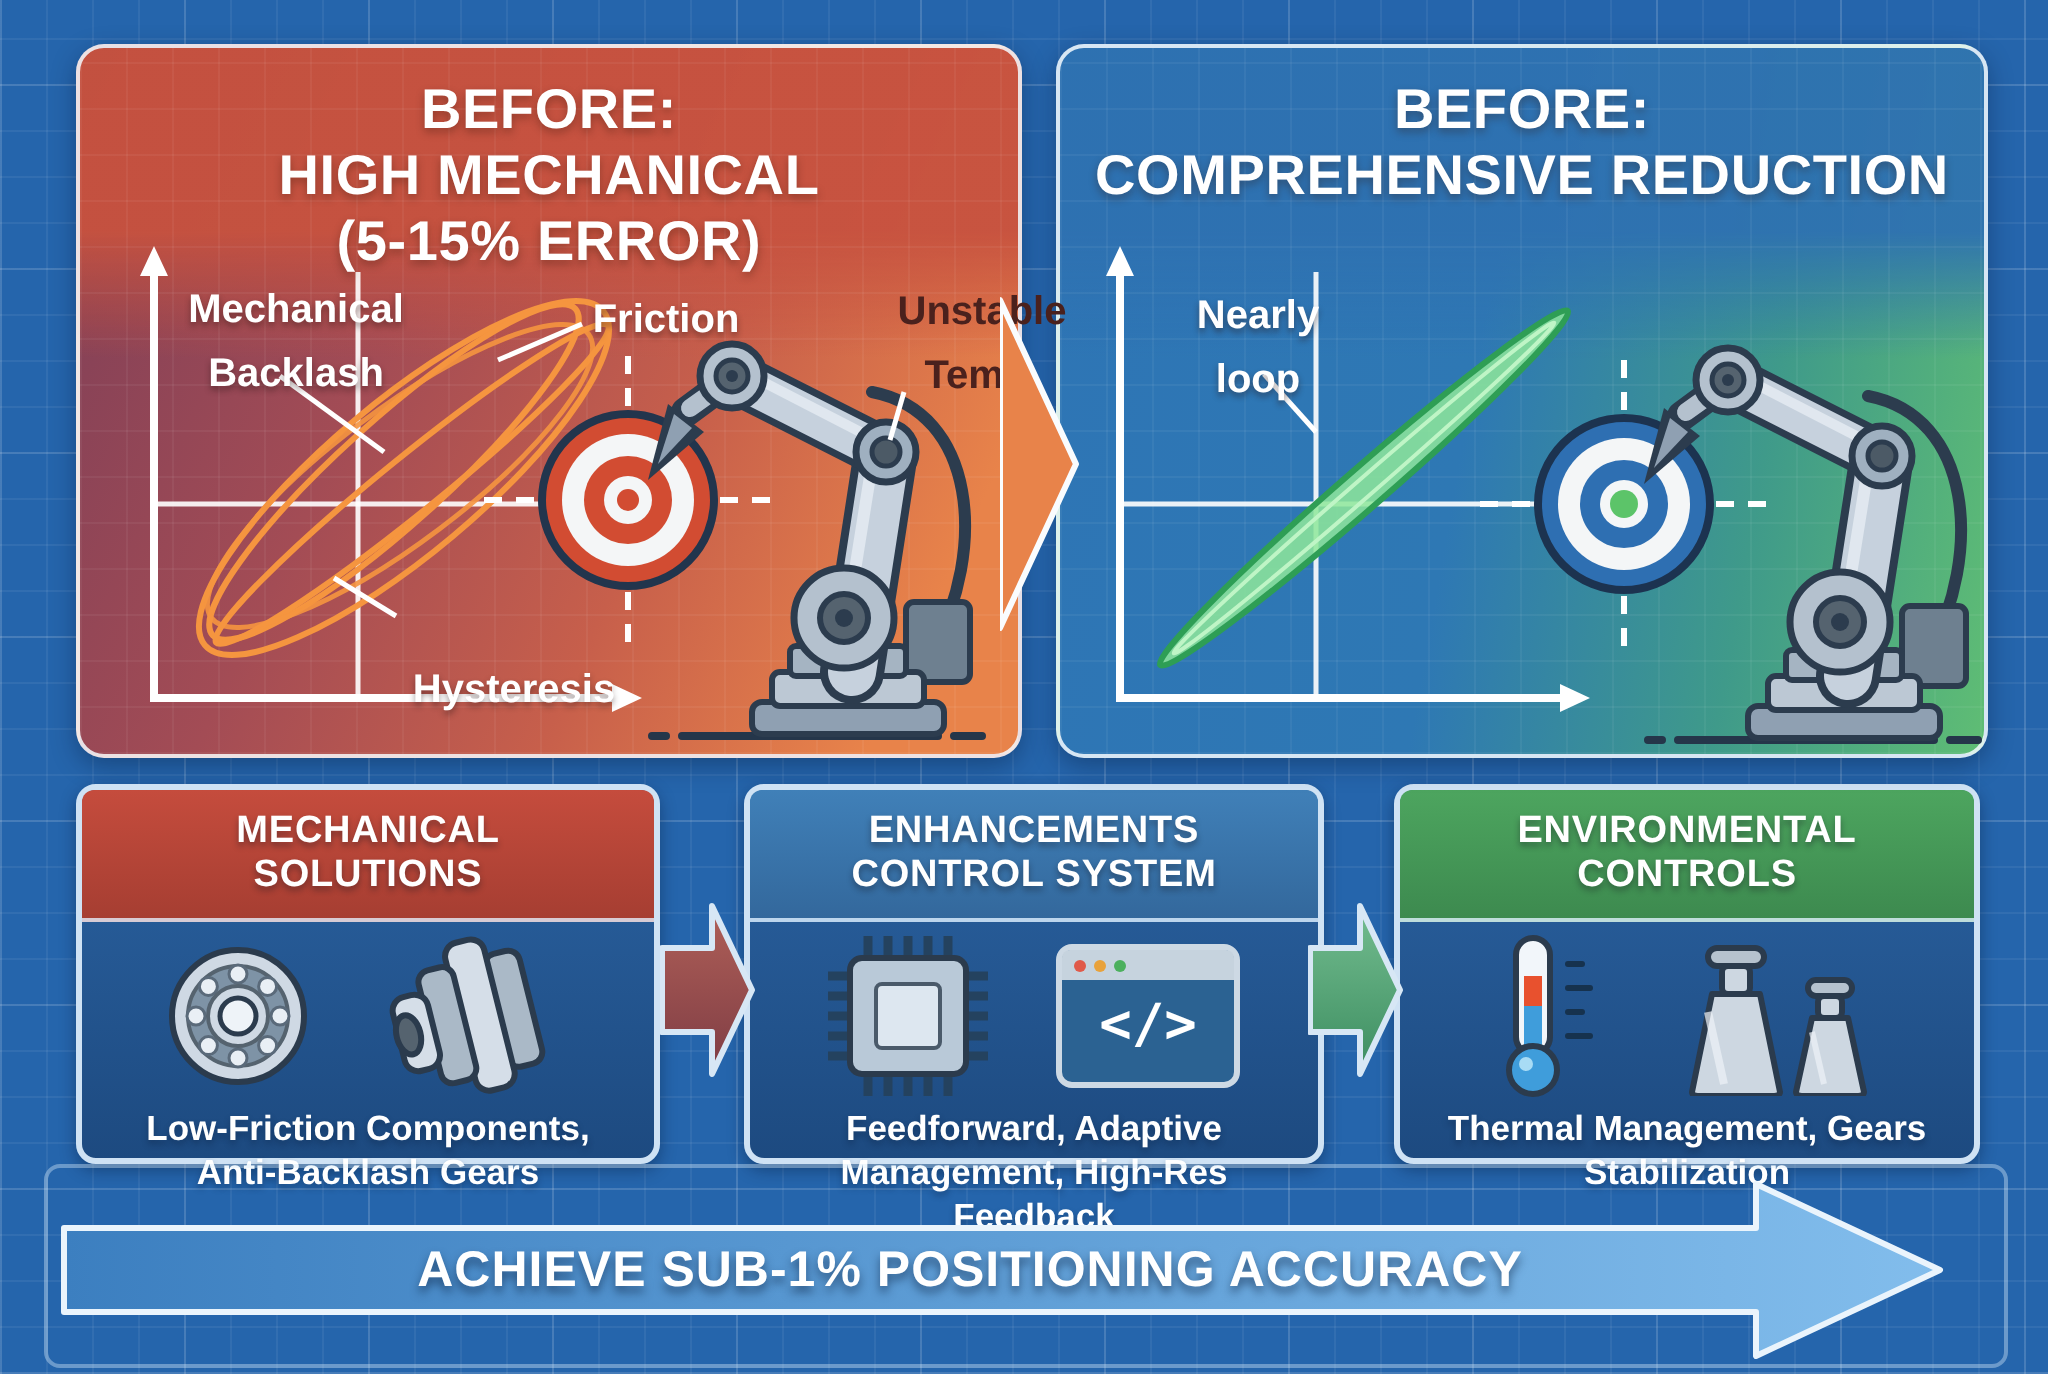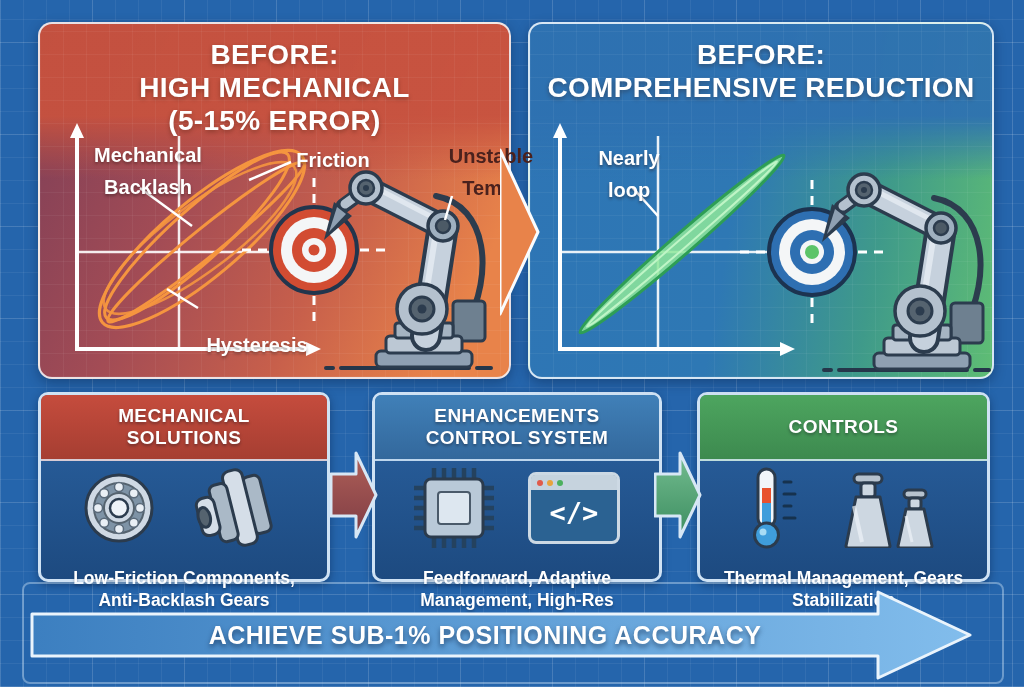--- a/index.html
+++ b/index.html
@@ -40,21 +40,21 @@
     background:linear-gradient(180deg,#2b63a2 0%,#1d4a80 100%);
     box-shadow:0 3px 8px rgba(0,20,50,.4);box-sizing:border-box;}
   .box-header{height:64px;display:flex;flex-direction:column;justify-content:center;align-items:center;
     border-radius:6px 6px 0 0;border-bottom:2px solid rgba(220,235,250,.8);}
   .box-header span{color:#fff;font-weight:800;font-size:19px;line-height:22px;letter-spacing:.4px;
     text-shadow:0 2px 3px rgba(20,20,30,.4);}
   .hdr-red{background:linear-gradient(180deg,#c54c3d 0%,#a63e32 100%);}
   .hdr-blue{background:linear-gradient(180deg,#4080b8 0%,#33689c 100%);}
   .hdr-green{background:linear-gradient(180deg,#4da55f 0%,#3d8a4f 100%);}
   .box-icons{height:82px;margin-top:6px;display:flex;justify-content:center;align-items:center;gap:34px;}
-  .box-desc{margin-top:18px;padding:0 14px;text-align:center;color:#fff;font-weight:700;
+  .box-desc{margin-top:4px;padding:0 14px;text-align:center;color:#fff;font-weight:700;
     font-size:17.5px;line-height:22px;text-shadow:0 2px 3px rgba(10,30,60,.4);}
   .flow-arrow{position:absolute;top:448px;z-index:2;}
   .code-window{width:92px;height:72px;border:3px solid #cdd9e4;border-radius:8px;background:#2b6292;
     position:relative;box-sizing:border-box;}
   .code-window .bar{height:15px;background:#c6d3de;border-radius:4px 4px 0 0;display:flex;
     align-items:center;gap:4px;padding-left:6px;}
   .code-window .dot{width:6px;height:6px;border-radius:50%;}
   .code-window .glyph{position:absolute;left:0;right:0;top:22px;text-align:center;color:#fff;
     font-family:"DejaVu Sans Mono",monospace;font-weight:700;font-size:27px;}
   .banner-frame{position:absolute;left:22px;top:582px;width:978px;height:98px;
@@ -283,20 +283,21 @@
         <linearGradient id="gradGreen" x1="0" y1="0" x2="0" y2="1">
       <stop offset="0" stop-color="#74bd90"></stop>
           <stop offset="1" stop-color="#3c8d60"></stop>
     </linearGradient>
       </defs>
     <polygon points="1,26 26,26 26,5 46,47 26,89 26,68 1,68" fill="url(#gradGreen)" stroke="#d7e7f5" stroke-width="3" stroke-linejoin="round"></polygon>
   </svg>
 
   <div class="solution-box" style="left:697px;width:293px;">
     <div class="box-header hdr-green">
+      <span>ENVIRONMENTAL</span>
       <span>CONTROLS</span>
     </div>
     <div class="box-icons">
       <svg width="56" height="84" viewBox="0 0 56 84">
         <rect x="14" y="3" width="17" height="58" rx="8.5" fill="#f2f6fa" stroke="#2b3b4d" stroke-width="3"></rect>
         <rect x="18" y="22" width="9" height="15" fill="#e8512e"></rect>
         <rect x="18" y="37" width="9" height="22" fill="#3f9ddb"></rect>
         <circle cx="22.5" cy="69" r="12" fill="#3f9ddb" stroke="#2b3b4d" stroke-width="3"></circle>
         <circle cx="19" cy="66" r="3.5" fill="#a8dcf5"></circle>
         <g stroke="#16324e" stroke-width="3" stroke-linecap="round">

